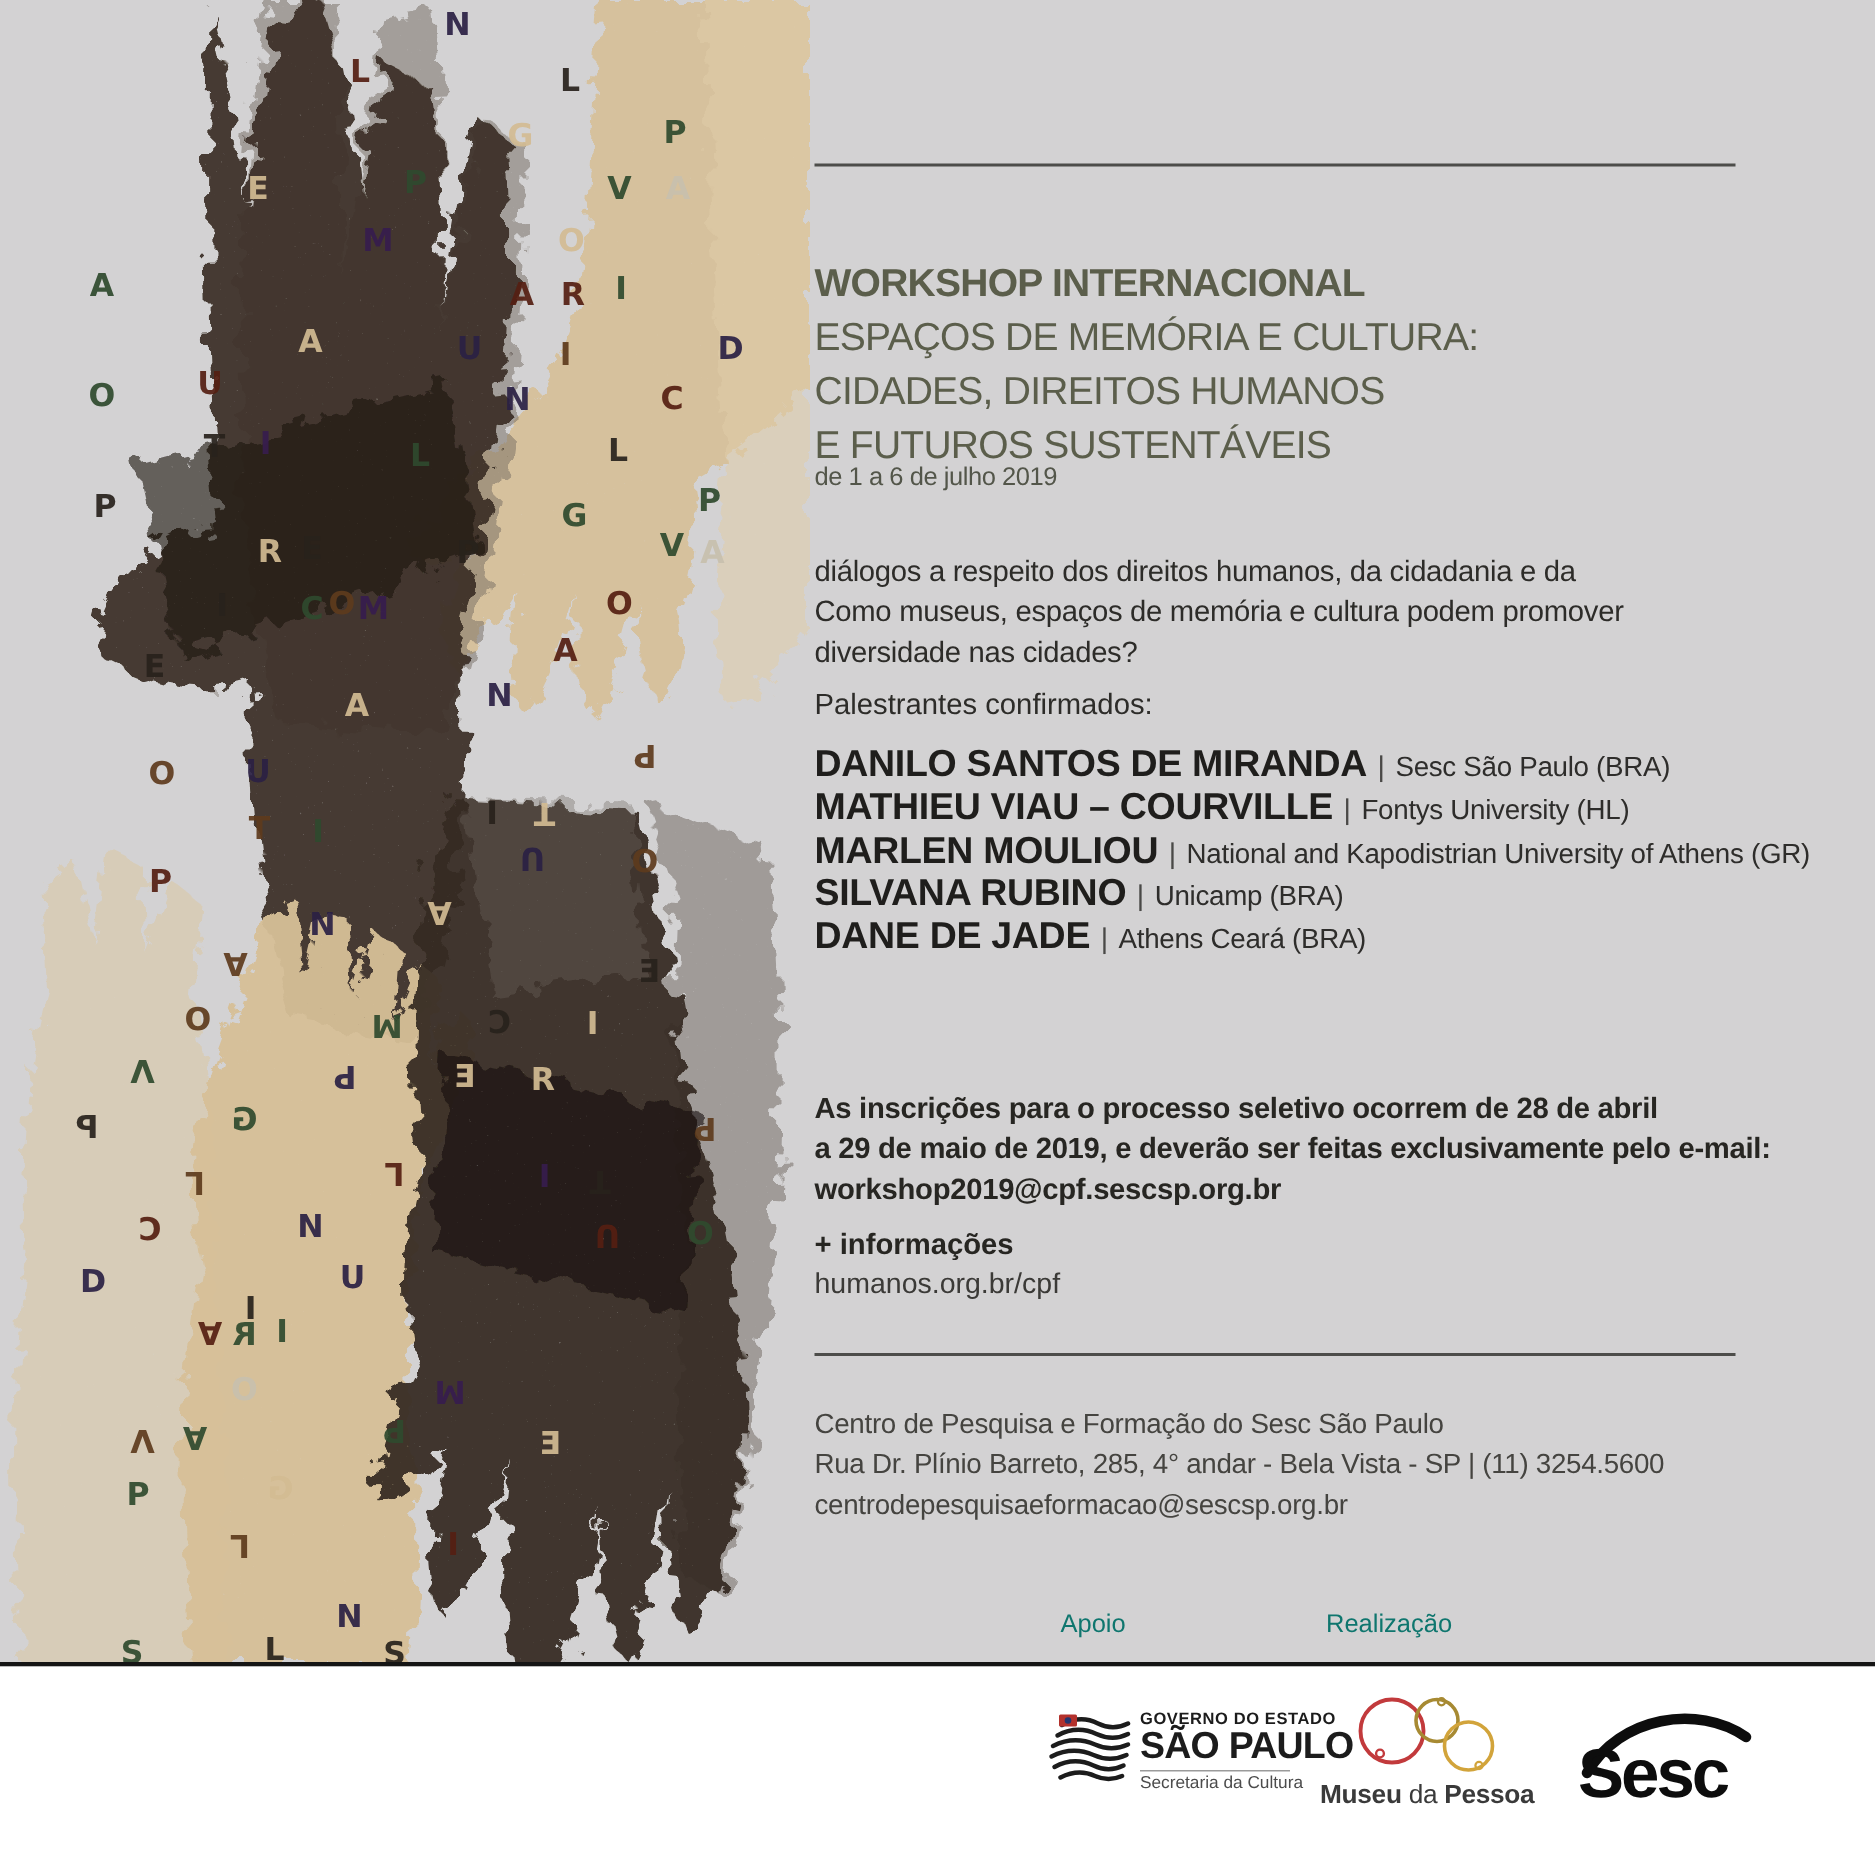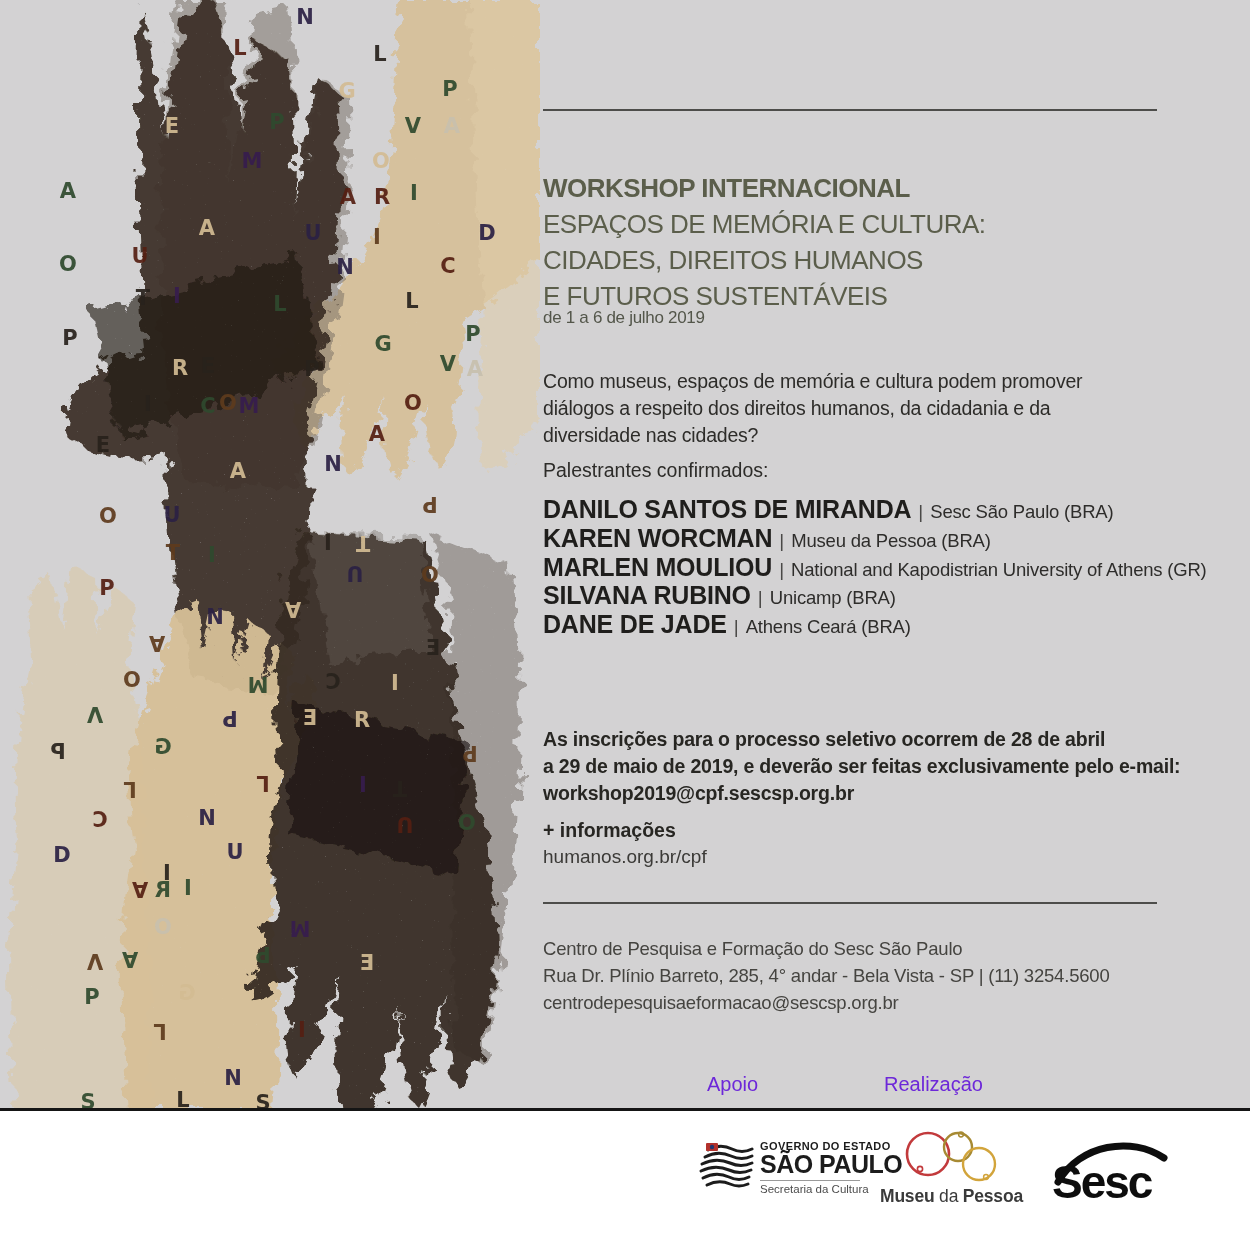--- a/index.html
+++ b/index.html
@@ -30,21 +30,21 @@
   .speakers{position:absolute;left:0;top:495px;}
   .speaker{height:28.8px;line-height:28.8px;white-space:nowrap;}
   .speaker .name{font-weight:bold;color:#1f1e1c;font-size:25px;letter-spacing:-.2px;}
   .speaker .sep{color:#4a4947;padding:0 7px;font-size:19px;}
   .speaker .aff{color:#2e2d2b;font-size:18.5px;letter-spacing:-.2px;}
   .registration{position:absolute;left:0;top:726px;color:#272622;font-weight:bold;font-size:19.5px;line-height:27px;letter-spacing:-.2px;}
   .moreinfo{position:absolute;left:0;top:819px;color:#272622;font-weight:bold;font-size:19.5px;}
   .moreurl{position:absolute;left:0;top:846px;color:#3b3a37;font-size:19px;}
   .contact{position:absolute;left:0;top:935px;color:#454440;font-size:18.5px;line-height:27px;letter-spacing:-.2px;}
   
-  .support-label{position:absolute;top:1073px;color:#6d28d9;font-size:20px;}
+  .support-label{position:absolute;top:1073px;color:#0f766e;font-size:17px;}
   .support-label.apoio{left:707px;}
   .support-label.realizacao{left:884px;}
   .blackline{position:absolute;left:0;top:1108px;width:1250px;height:3px;background:#151515;}
   .whitestrip{position:absolute;left:0;top:1111px;width:1250px;height:139px;background:#ffffff;}
   
   .govsp{position:absolute;left:698px;top:1138px;width:165px;height:72px;}
   .govsp .waves{position:absolute;left:0;top:4px;}
   .govsp .txt{position:absolute;left:62px;top:2px;color:#1c1c1c;}
   .govsp .l1{font-size:11px;font-weight:bold;letter-spacing:.4px;white-space:nowrap;}
   .govsp .l2{font-size:25px;font-weight:bold;letter-spacing:-.5px;line-height:25px;white-space:nowrap;}
@@ -212,33 +212,33 @@
     <div class="title">
       <div class="b">WORKSHOP INTERNACIONAL</div>
       <div>ESPAÇOS DE MEMÓRIA E CULTURA:</div>
       <div>CIDADES, DIREITOS HUMANOS</div>
       <div>E FUTUROS SUSTENTÁVEIS</div>
     </div>
 
     <div class="date">de 1 a 6 de julho 2019</div>
 
     <div class="intro">
+      <div>diálogos a respeito dos direitos humanos, da cidadania e da</div>
       <div>Como museus, espaços de memória e cultura podem promover</div>
-      <div>diálogos a respeito dos direitos humanos, da cidadania e da</div>
       <div>diversidade nas cidades?</div>
     </div>
 
     <div class="speak-head">Palestrantes confirmados:</div>
 
     <div class="speakers">
       <div class="speaker">
         <span class="name">DANILO SANTOS DE MIRANDA</span><span class="sep">|</span><span class="aff">Sesc São Paulo (BRA)</span>
       </div>
       <div class="speaker">
-        <span class="name">KAREN WORCMAN</span><span class="sep">|</span><span class="aff">Museu da Pessoa (BRA)</span>
+        <span class="name">MATHIEU VIAU – COURVILLE</span><span class="sep">|</span><span class="aff">Fontys University (HL)</span>
       </div>
       <div class="speaker">
         <span class="name">MARLEN MOULIOU</span><span class="sep">|</span><span class="aff">National and Kapodistrian University of Athens (GR)</span>
       </div>
       <div class="speaker">
         <span class="name">SILVANA RUBINO</span><span class="sep">|</span><span class="aff">Unicamp (BRA)</span>
       </div>
       <div class="speaker">
         <span class="name">DANE DE JADE</span><span class="sep">|</span><span class="aff">Athens Ceará (BRA)</span>
       </div>

